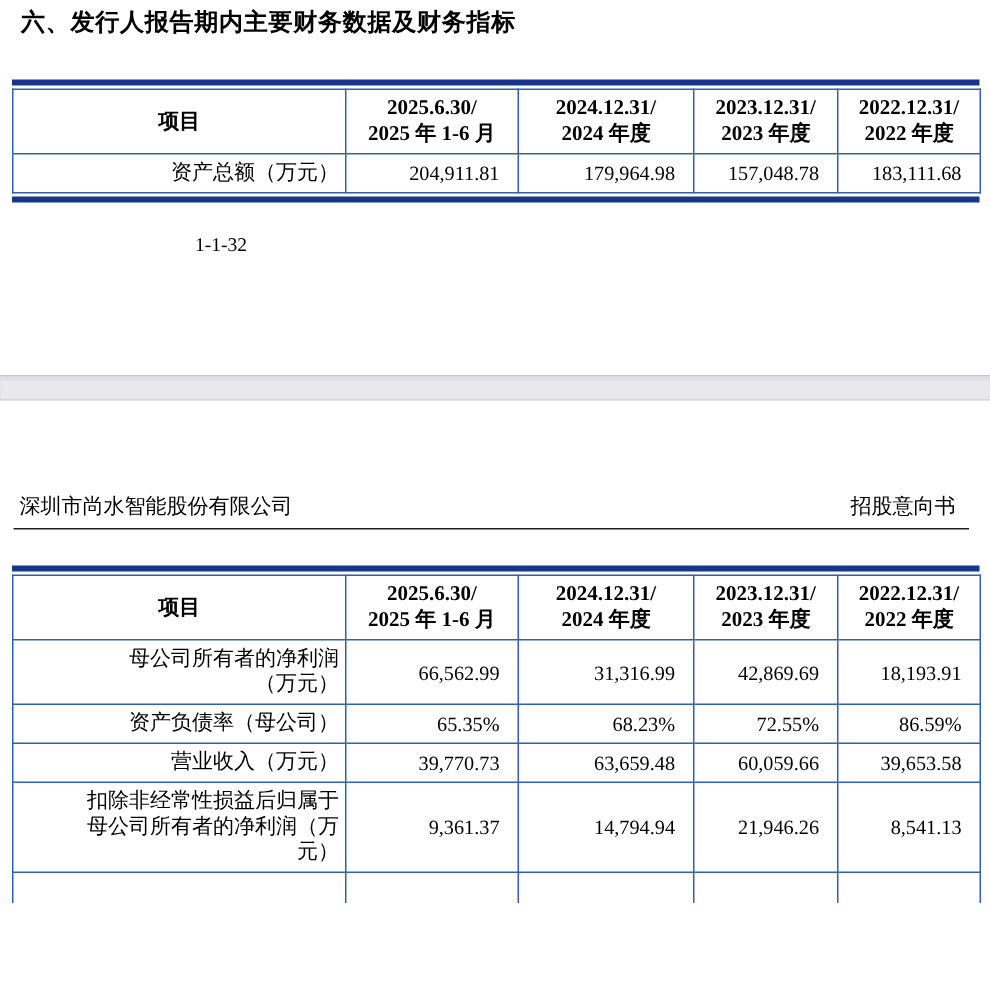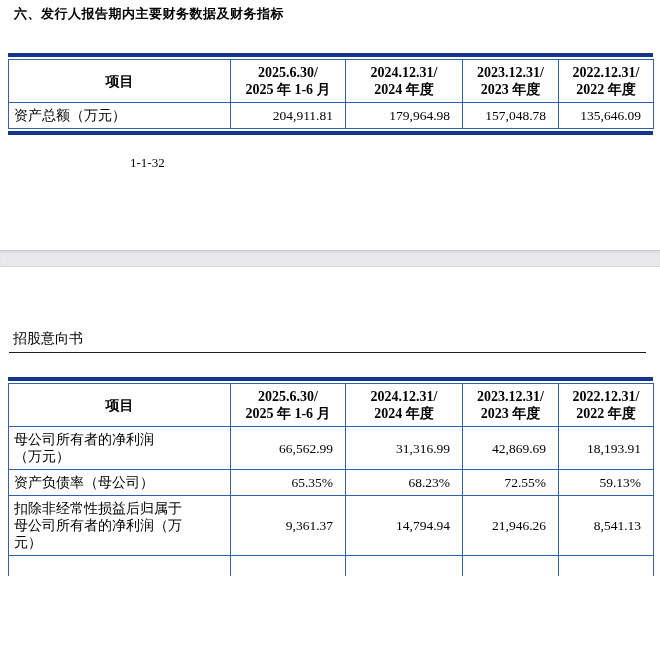--- a/index.html
+++ b/index.html
@@ -5,36 +5,36 @@
   html,body{margin:0;padding:0;}
   body{
     width:660px;height:660px;overflow:hidden;position:relative;
     background:#ffffff;color:#000;
     font-family:"Liberation Serif","DejaVu Serif",serif;
   }
   .abs{position:absolute;}
   .doc-title{
     left:14px;top:5px;width:620px;
     font-family:"Liberation Sans","DejaVu Sans",sans-serif;
-    font-weight:700;font-size:13px;letter-spacing:.5px;white-space:nowrap;
+    font-weight:700;font-size:16px;letter-spacing:.5px;white-space:nowrap;
   }
   .tblwrap{left:8px;width:645px;}
   .tbl1{top:53px;}
   .tbl2{top:377px;}
   .bar{height:4px;background:#16368c;}
   .bar.top{margin-bottom:2px;}
   .bar.bot{margin-top:2px;}
   table{border-collapse:collapse;width:100%;table-layout:fixed;padding-left:43px;}
   th,td{
     border:1px solid #2f62ae;
     font-size:14px;line-height:17px;vertical-align:middle;
     padding:4px 4px;overflow:hidden;
   }
   th{font-weight:700;text-align:center;white-space:pre-line;padding:4px 2px;}
-  td.lbl{text-align:left;white-space:pre-line;padding-left:5px;}
+  td.lbl{text-align:right;white-space:pre-line;padding-left:5px;}
   td.num{
     text-align:right;padding-right:12px;font-size:13.5px;
     font-family:"Liberation Serif","DejaVu Serif",serif;
     margin-left:20px;
   }
   tr.partial td{height:12px;border-bottom:none;}
   .pageno{top:155px;left:130px;width:266px;text-align:left;font-size:13px;}
   .page-gap{
     top:250px;left:0;width:660px;height:15px;background:#e9e9eb;
     border-top:1px solid #c9c9cd;border-bottom:1px solid #d6d6d9;
@@ -74,32 +74,33 @@
 2022 年度</th>
       </tr>
     </thead>
     <tbody>
 
         <tr>
           <td class="lbl">资产总额（万元）</td>
           <td class="num">204,911.81</td>
           <td class="num">179,964.98</td>
           <td class="num">157,048.78</td>
-          <td class="num">135,646.09</td>
+          <td class="num">183,111.68</td>
         </tr>
       </tbody>
   </table>
   <div class="bar bot"></div>
 </div>
 
 <div class="abs pageno">1-1-32</div>
 
 <div class="abs page-gap"></div>
 
 <div class="abs p2head">
+  <span>深圳市尚水智能股份有限公司</span>
   <span>招股意向书</span>
 </div>
 <div class="abs p2rule"></div>
 
 <div class="abs tblwrap tbl2">
   <div class="bar top"></div>
   <table>
     <colgroup>
       <col style="width:222px">
         <col style="width:115px">
@@ -129,23 +130,30 @@
           <td class="num">31,316.99</td>
           <td class="num">42,869.69</td>
           <td class="num">18,193.91</td>
         </tr>
 
         <tr>
           <td class="lbl">资产负债率（母公司）</td>
           <td class="num">65.35%</td>
           <td class="num">68.23%</td>
           <td class="num">72.55%</td>
-          <td class="num">59.13%</td>
+          <td class="num">86.59%</td>
         </tr>
 
+        <tr>
+          <td class="lbl">营业收入（万元）</td>
+          <td class="num">39,770.73</td>
+          <td class="num">63,659.48</td>
+          <td class="num">60,059.66</td>
+          <td class="num">39,653.58</td>
+        </tr>
 
 
 
         <tr>
           <td class="lbl">扣除非经常性损益后归属于
 母公司所有者的净利润（万
 元）</td>
           <td class="num">9,361.37</td>
           <td class="num">14,794.94</td>
           <td class="num">21,946.26</td>

